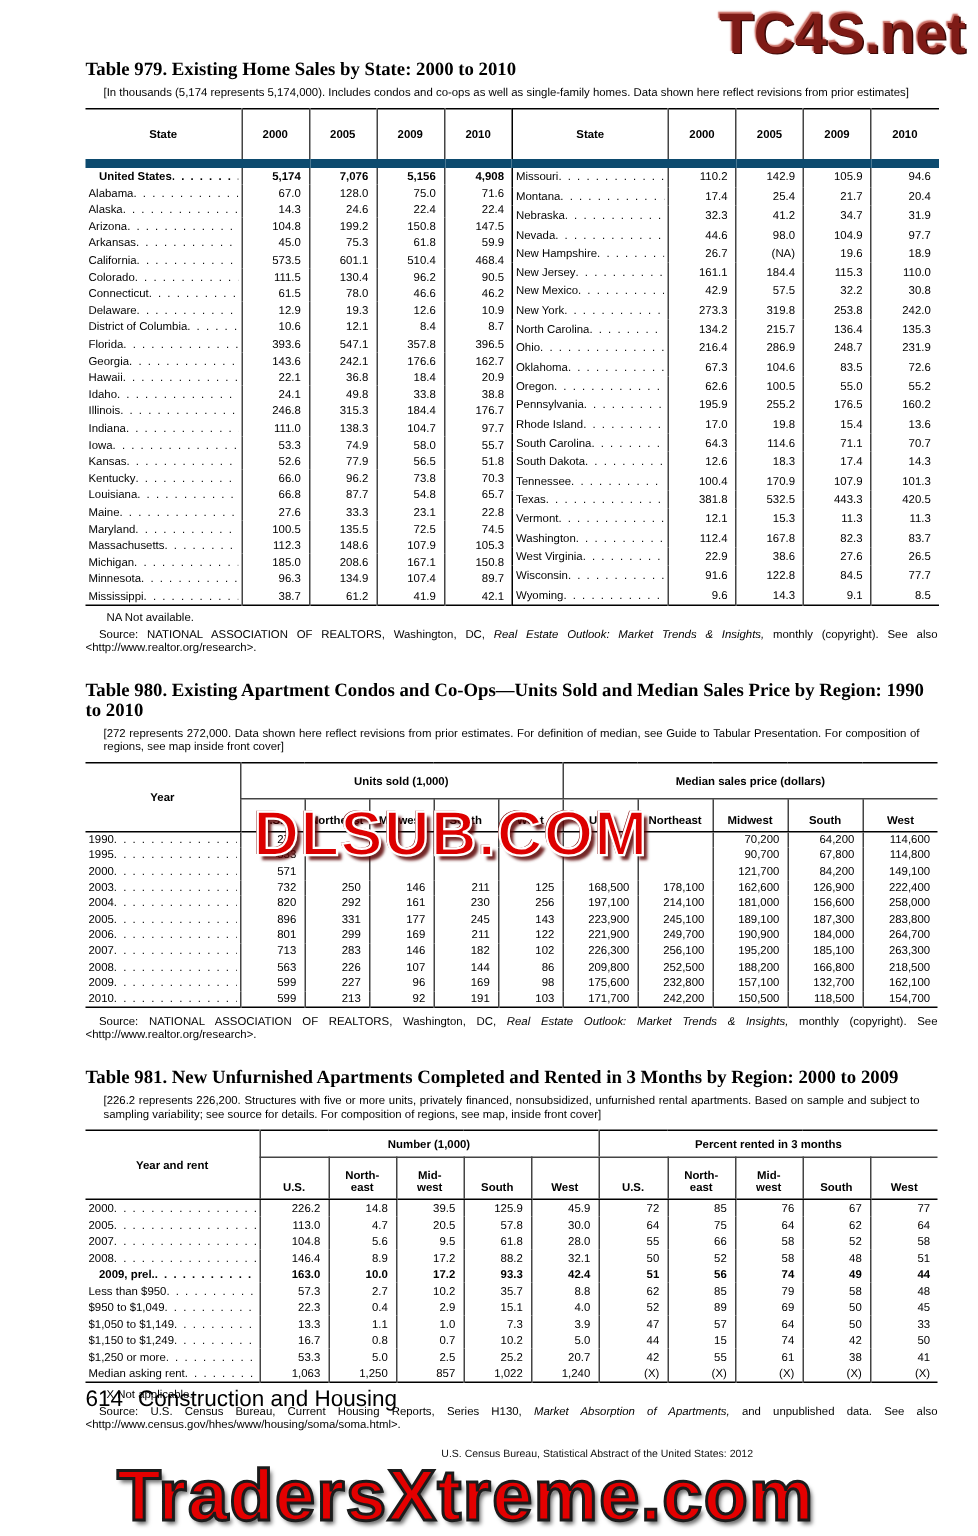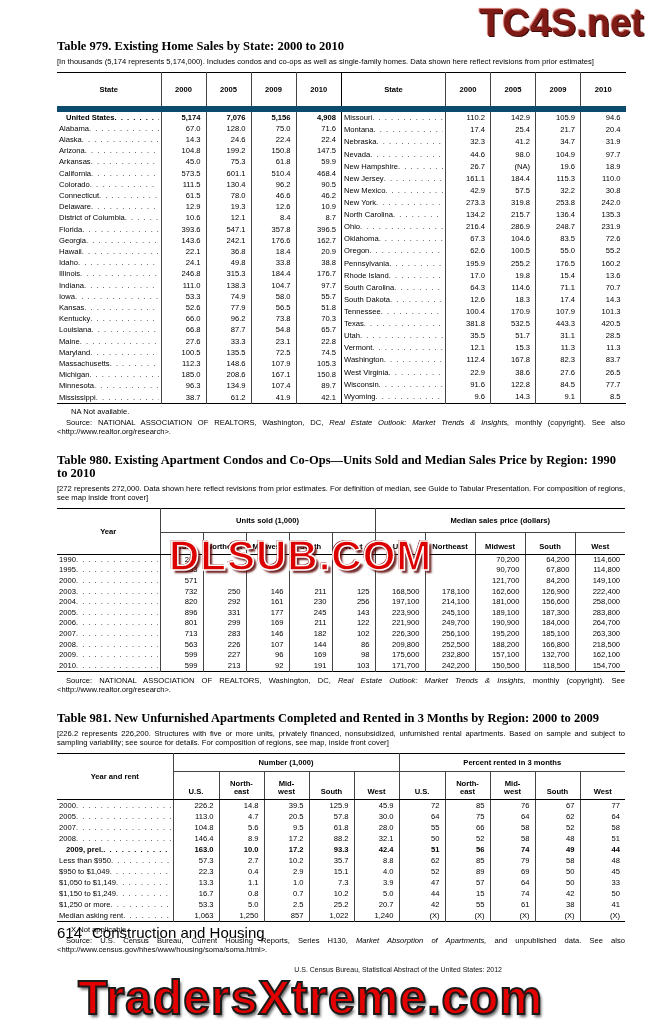--- a/index.html
+++ b/index.html
@@ -3,21 +3,21 @@
 <meta charset="utf-8">
 <style>
   html,body{margin:0;padding:0}
   body{width:652px;height:1024px;position:relative;background:#fff;color:#000;
        font-family:"Liberation Sans",sans-serif;overflow:hidden}
   .page{position:absolute;inset:0;padding:40px 27px 0 57px}
 
   
   .title{font-family:"Liberation Serif",serif;font-size:12.5px;font-weight:700;
          line-height:13.5px;margin:0 0 3px}
-  .note{font-size:7.6px;line-height:9px;margin:0 0 6px;text-align:justify}
+  .note{font-size:7.6px;line-height:9px;margin:0 12px 6px;text-align:justify}
   .footnote{font-size:7.6px;line-height:9px;margin:3px 0 0 14px}
   .source{font-size:7.6px;line-height:9px;margin:2px 0 0;text-indent:9px;text-align:justify}
   .source i{font-style:italic}
 
   
   table{border-collapse:collapse;table-layout:fixed;font-size:7.6px}
   th{font-weight:700;font-size:7.6px}
   td{line-height:11.2px;padding:0 2px}
   td.num{text-align:right;padding-right:5px;white-space:nowrap}
   tr.b{font-weight:700}
@@ -634,32 +634,20 @@
               <td class="lbl">
                 <div class="cw">
                   <span class="lt">Texas</span>
                   <span class="dots"></span>
                 </div>
               </td>
               <td class="num">381.8</td>
               <td class="num">532.5</td>
               <td class="num">443.3</td>
               <td class="num">420.5</td>
-            </tr>
-            <tr>
-              <td class="lbl">
-                <div class="cw">
-                  <span class="lt">Utah</span>
-                  <span class="dots"></span>
-                </div>
-              </td>
-              <td class="num">35.5</td>
-              <td class="num">51.7</td>
-              <td class="num">31.1</td>
-              <td class="num">28.5</td>
             </tr>
             <tr>
               <td class="lbl">
                 <div class="cw">
                   <span class="lt">Vermont</span>
                   <span class="dots"></span>
                 </div>
               </td>
               <td class="num">12.1</td>
               <td class="num">15.3</td>

